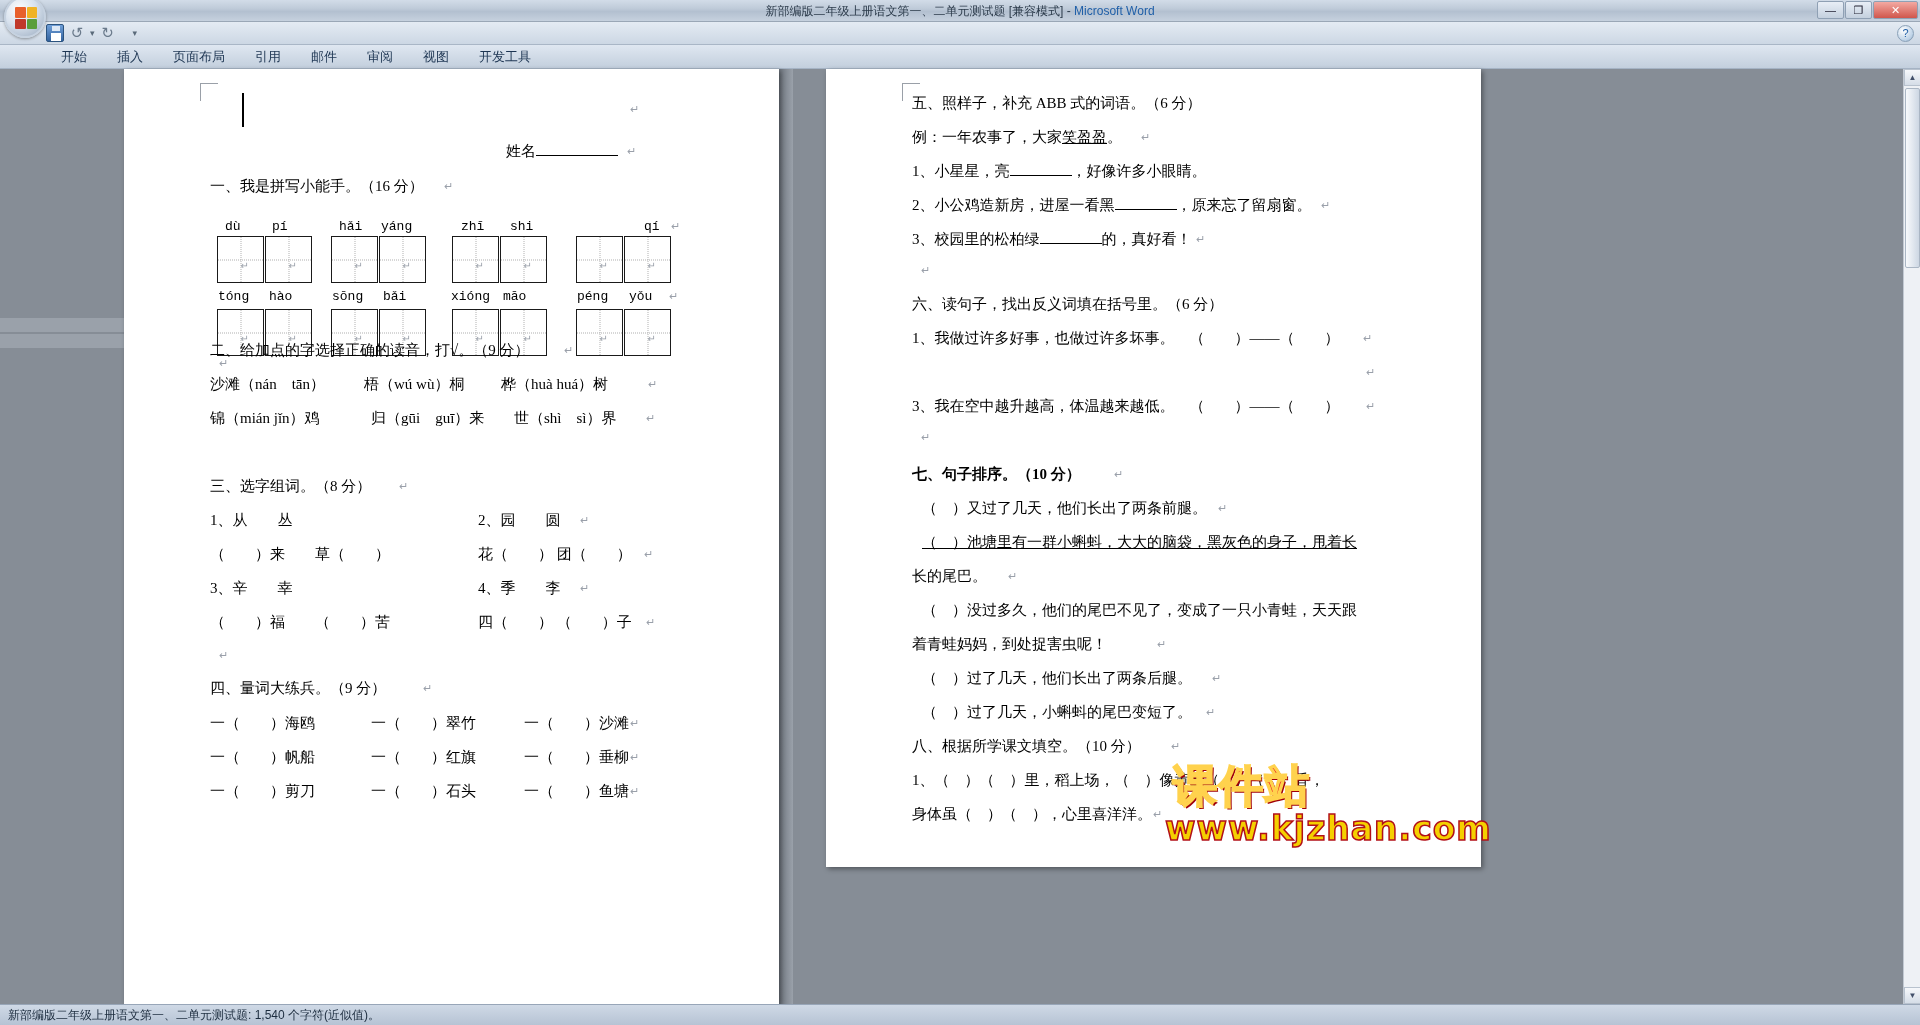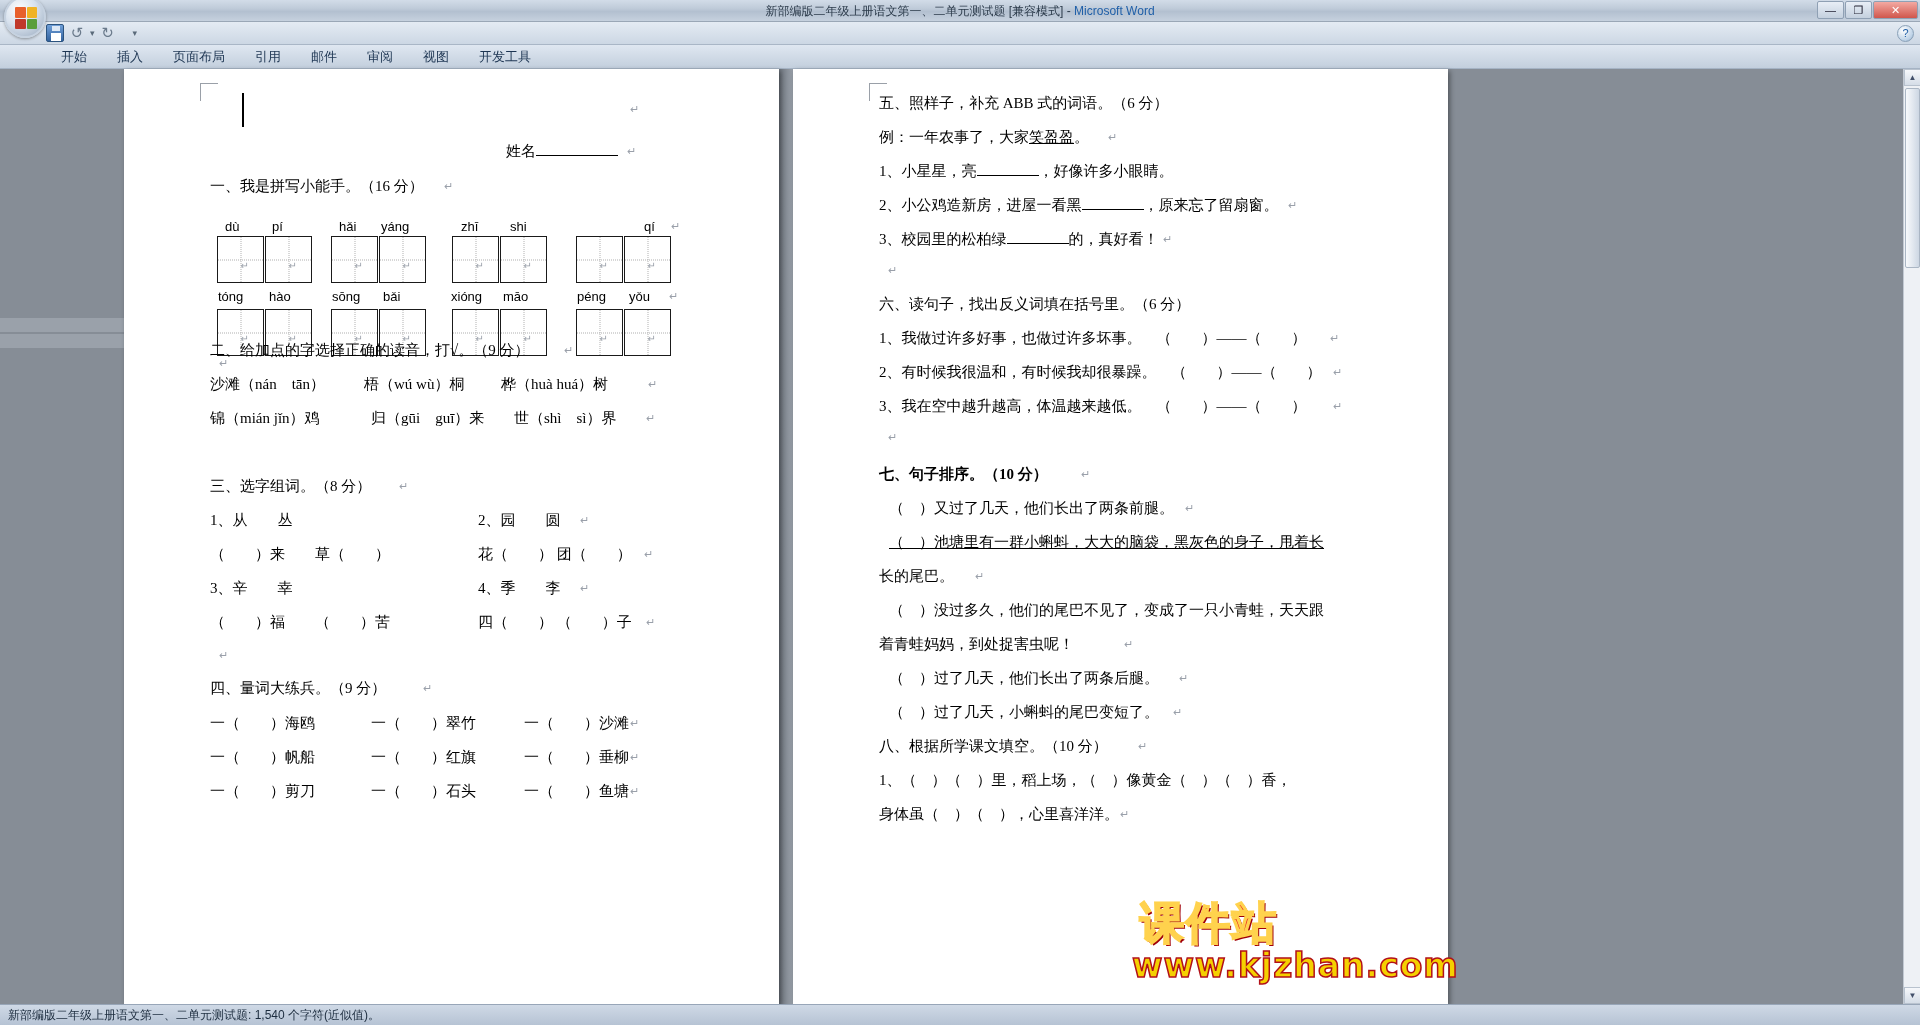--- a/index.html
+++ b/index.html
@@ -93,21 +93,21 @@
     position:absolute; left:1px; top:19px; width:15px; height:180px;
     background: linear-gradient(to right,#f8fafc,#cdd7e3); border:1px solid #aab6c4; border-radius:2px;
   }
 
   
   .page {
     position: absolute; top: 0; background: #fff;
     box-shadow: 2px 2px 5px rgba(0,0,0,.4);
   }
   #page-left  { left: 124px; width: 655px; height: 935px; }
-  #page-right { left: 793px; width: 655px; height: 935px; }
+  #page-right { left: 826px; width: 655px; height: 798px; }
   #page-gap-shadow {
     position:absolute; left:779px; top:0; width:14px; height:935px;
     background: linear-gradient(to right,#6f767f,#9aa1aa);
   }
   .page-corner {
     position: absolute; width: 18px; height: 18px; border-left: 1px solid #9aa0a8; border-top: 1px solid #9aa0a8;
   }
   .doc-text {
     position: absolute; font-family: "Liberation Serif", "DejaVu Serif", serif;
     color: #000; white-space: nowrap;
@@ -134,21 +134,21 @@
   }
   .tianzi::after {
     content:""; position:absolute; left:0; top:50%; width:100%; height:0;
     border-top:1px dotted #b0b0b0; transform:translateY(-.5px);
   }
   .tianzi span {
     position:absolute; left:50%; top:52%; font-size:10px; color:#9aa0aa;
     font-family:"Liberation Sans",sans-serif;
   }
   .py {
-    position: absolute; font-family: Liberation Sans, sans-serif; font-size: 13px; color:#000;
+    position: absolute; font-family: Liberation Mono, monospace; font-size: 13px; color:#000;
   }
 
   
   #watermark { position: absolute; right: 0px; bottom: 22px; width: 330px; height: 88px; }
   #wm-title {
     position:absolute; left:22px; top:0px; font-size: 44px; font-weight: 900;
     color: #e8131d; -webkit-text-stroke: 2px #ffd24d; text-shadow: 2px 2px 0 #a0000a;
     font-family:"DejaVu Sans", sans-serif; letter-spacing: 2px;
   }
   #wm-url {
@@ -372,21 +372,20 @@
     <div class="doc-text line" style="left:86px; top:127px;"><span>2、小公鸡造新房，进屋一看黑</span><span class="uline" style="width:62px"></span><span>，原来忘了留扇窗。</span></div>
     <div class="doc-text pilcrow" style="left:495px; top:130px;">↵</div>
     <div class="doc-text line" style="left:86px; top:161px;"><span>3、校园里的松柏绿</span><span class="uline" style="width:62px"></span><span>的，真好看！</span></div>
     <div class="doc-text pilcrow" style="left:370px; top:164px;">↵</div>
 
     <div class="doc-text pilcrow" style="left:95px; top:195px;">↵</div>
 
     <div class="doc-text line" style="left:86px; top:226px;">六、读句子，找出反义词填在括号里。（6 分）</div>
     <div class="doc-text line" style="left:86px; top:260px;">1、我做过许多好事，也做过许多坏事。　（　　）——（　　）</div>
     <div class="doc-text pilcrow" style="left:537px; top:263px;">↵</div>
-    <div class="doc-text line" style="left:86px; top:294px;">2、有时候我很温和，有时候我却很暴躁。　（　　）——（　　）</div>
     <div class="doc-text pilcrow" style="left:540px; top:297px;">↵</div>
     <div class="doc-text line" style="left:86px; top:328px;">3、我在空中越升越高，体温越来越低。　（　　）——（　　）</div>
     <div class="doc-text pilcrow" style="left:540px; top:331px;">↵</div>
 
     <div class="doc-text pilcrow" style="left:95px; top:362px;">↵</div>
 
     <div class="doc-text line" style="left:86px; top:396px;font-weight:bold;">七、句子排序。（10 分）</div>
     <div class="doc-text pilcrow" style="left:288px; top:399px;">↵</div>
 
     <div class="doc-text line" style="left:96px; top:430px;">（　）又过了几天，他们长出了两条前腿。</div>

